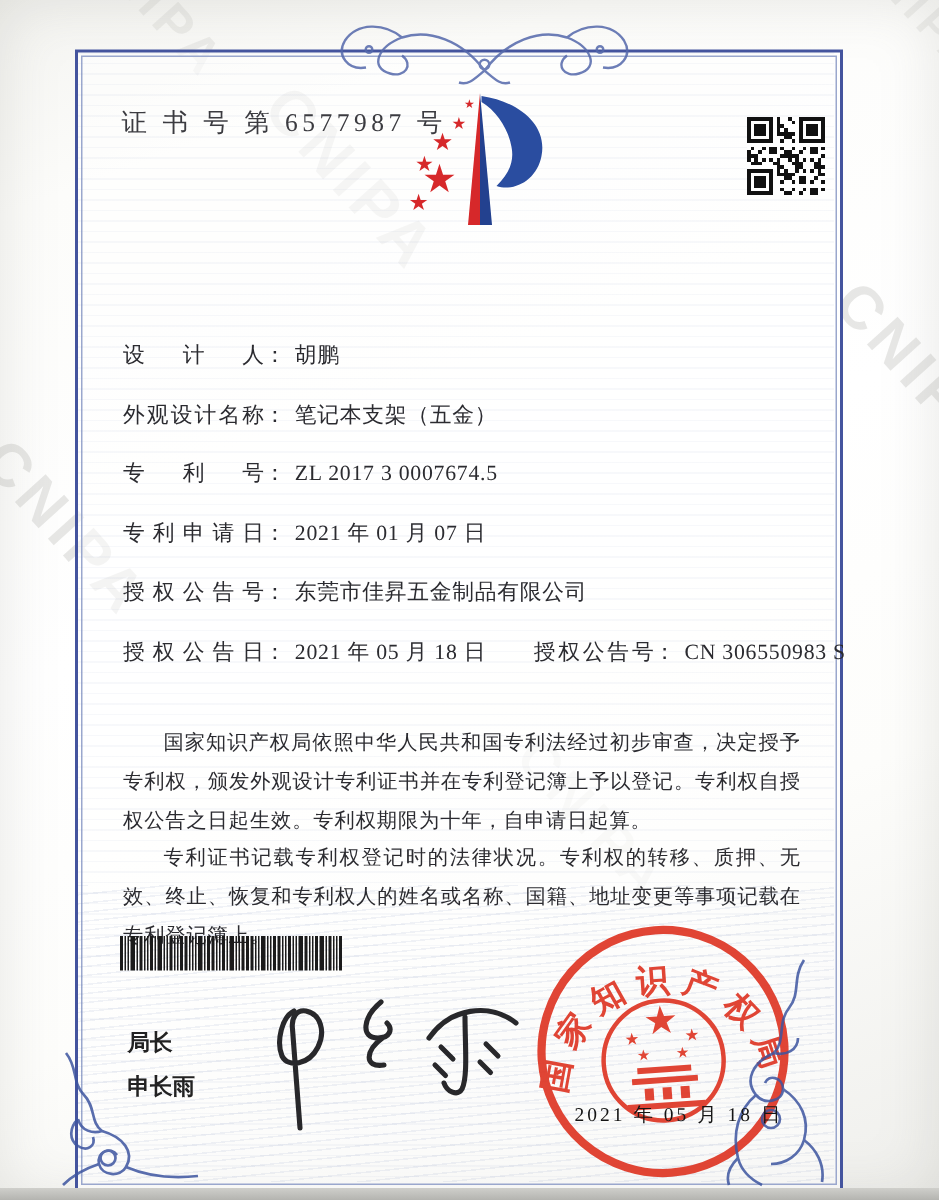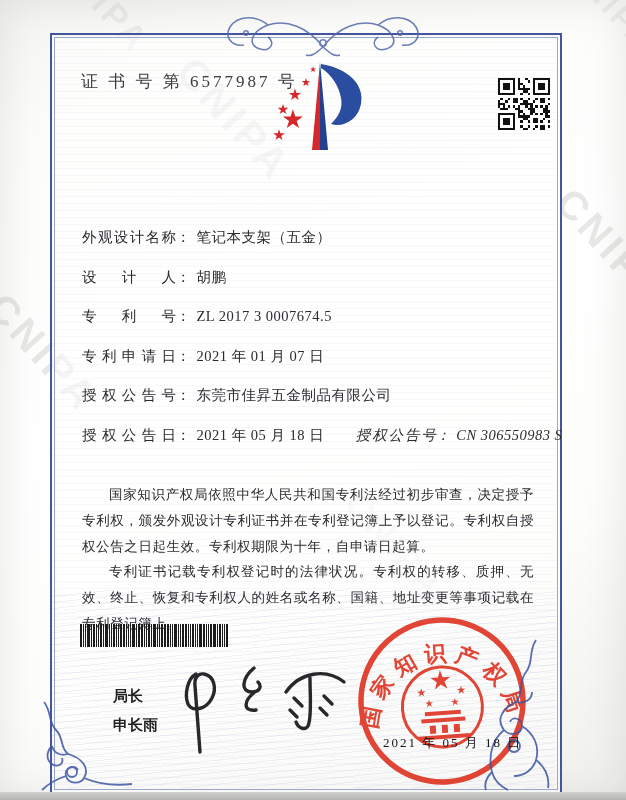--- a/index.html
+++ b/index.html
@@ -32,32 +32,32 @@
   .logo{position:absolute;left:243px;top:58px;width:155px;height:98px;}
   .qr{position:absolute;left:498px;top:78px;width:52px;height:52px;}
   .title{position:absolute;left:50px;top:149px;width:508px;text-align:center;
     font-size:33px;font-weight:bold;letter-spacing:7px;color:#1d1d22;}
   
   .fields{position:absolute;left:82px;top:226px;width:456px;font-size:14.5px;color:#2b2b30;}
   .frow{margin-bottom:17.5px;line-height:22px;white-space:nowrap;}
   .flabel{display:inline-block;width:94px;text-align:justify;text-align-last:justify;vertical-align:top;}
   .fcolon{display:inline-block;margin-right:6px;}
   .fvalue{letter-spacing:.5px;}
-  .fpair2{margin-left:28px;font-style:italic;}
+  .fpair2{margin-left:28px;}
   .fpair2 .flabel{width:80px;}
   
   .paras{position:absolute;left:82px;top:482px;width:452px;font-size:13.5px;
     line-height:25.8px;color:#2b2b30;letter-spacing:.6px;text-align:justify;}
   .paras p{margin:0;text-indent:2em;}
   
   .barcode{position:absolute;left:80px;top:624px;width:176px;height:23px;display:flex;align-items:stretch;}
   .barcode i{display:block;background:#1b1b1b;margin-right:1px;}
   
   .director{position:absolute;left:85px;top:681px;font-size:15px;color:#222;
-    font-family:"Liberation Sans","DejaVu Sans",sans-serif;font-weight:bold;line-height:29px;margin-left:28px;}
+    font-family:"Liberation Sans","DejaVu Sans",sans-serif;font-weight:bold;line-height:29px;}
   .signature{position:absolute;left:158px;top:648px;width:200px;height:112px;}
   
   .seal{position:absolute;left:352px;top:611px;width:180px;height:180px;opacity:.90;
     transform:rotate(-4deg);}
   .seal-date{position:absolute;left:383px;top:734px;font-size:13px;letter-spacing:2px;color:#151515;z-index:5;}
   
   .orn-top{position:absolute;left:216px;top:7px;width:214px;height:54px;}
   .orn-bl{position:absolute;left:38px;top:700px;width:100px;height:92px;}
   .orn-br{position:absolute;left:478px;top:638px;width:92px;height:154px;}
   
@@ -223,24 +223,24 @@
       <rect x="15" y="1" width="5" height="5" fill="#fff"></rect>
       <rect x="16" y="2" width="3" height="3" fill="#111"></rect>
       <rect x="0" y="14" width="7" height="7" fill="#111"></rect>
       <rect x="1" y="15" width="5" height="5" fill="#fff"></rect>
       <rect x="2" y="16" width="3" height="3" fill="#111"></rect>
     </svg>
 
 
   <div class="fields">
     <div class="frow">
+      <span class="flabel">设计人</span><span class="fcolon">：</span><span class="fvalue">胡鹏</span>
+    </div>
+    <div class="frow">
       <span class="flabel">外观设计名称</span><span class="fcolon">：</span><span class="fvalue">笔记本支架（五金）</span>
-    </div>
-    <div class="frow">
-      <span class="flabel">设计人</span><span class="fcolon">：</span><span class="fvalue">胡鹏</span>
     </div>
     <div class="frow">
       <span class="flabel">专利号</span><span class="fcolon">：</span><span class="fvalue">ZL 2017 3 0007674.5</span>
     </div>
     <div class="frow">
       <span class="flabel">专利申请日</span><span class="fcolon">：</span><span class="fvalue">2021 年 01 月 07 日</span>
     </div>
     <div class="frow">
       <span class="flabel">授权公告号</span><span class="fcolon">：</span><span class="fvalue">东莞市佳昇五金制品有限公司</span>
     </div>

